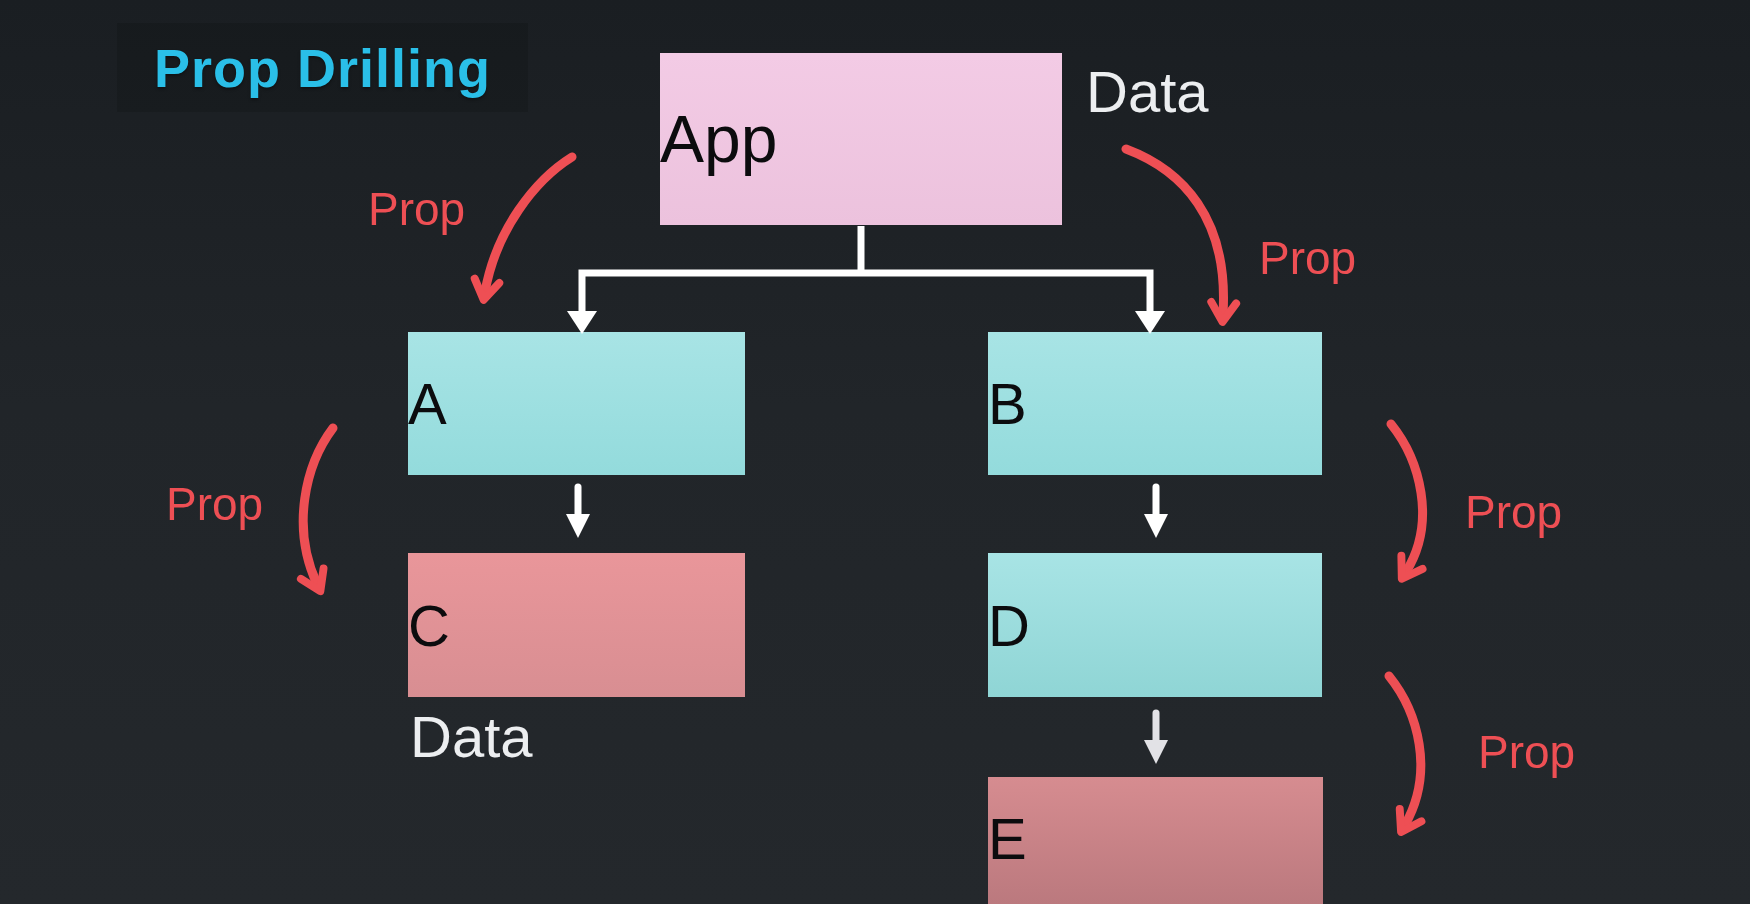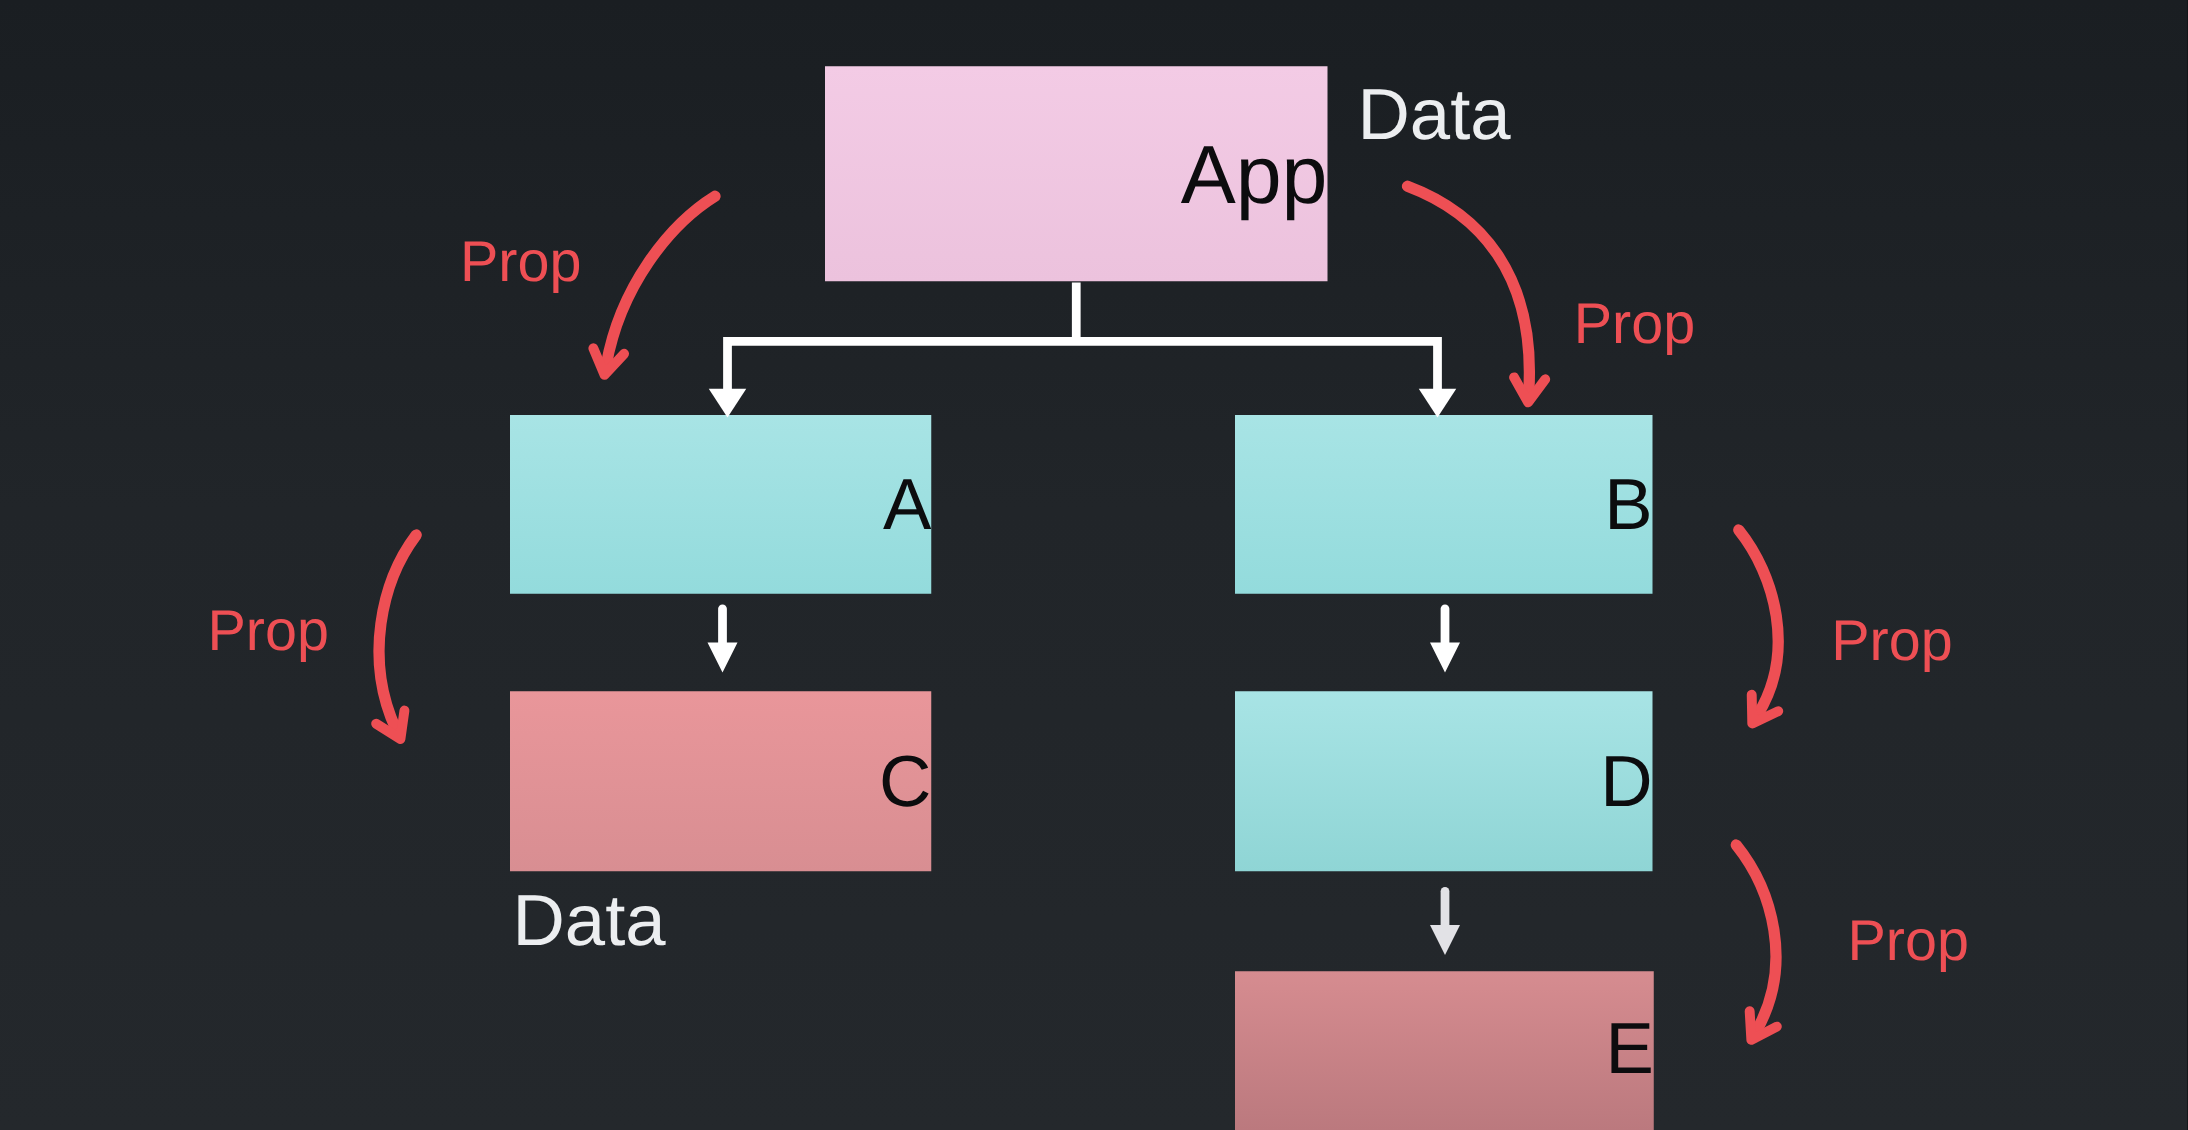--- a/index.html
+++ b/index.html
@@ -11,21 +11,21 @@
   .title-panel{
     position:absolute;left:117px;top:23px;width:411px;height:89px;
     background:var(--title-panel);
     display:flex;align-items:center;justify-content:center;
   }
   .title-text{
     color:var(--title-cyan);font-size:54px;font-weight:600;letter-spacing:1px;
     text-shadow:0 2px 3px rgba(0,0,0,.35);white-space:nowrap;
   }
   .node{
-    position:absolute;display:flex;align-items:center;justify-content:flex-end;
+    position:absolute;display:flex;align-items:center;justify-content:flex-start;
     color:var(--node-text);
   }
   .node span{font-size:58px;font-weight:400;}
   .node-app{left:660px;top:53px;width:402px;height:172px;
     background:linear-gradient(180deg,var(--node-pink-1),var(--node-pink-2));}
   .node-app span{font-size:66px;}
   .node-a{left:408px;top:332px;width:337px;height:143px;
     background:linear-gradient(180deg,var(--node-teal-1),var(--node-teal-2));}
   .node-b{left:988px;top:332px;width:334px;height:143px;
     background:linear-gradient(180deg,var(--node-teal-1),var(--node-teal-2));}
@@ -58,20 +58,23 @@
   .mini-dim{stroke:var(--connector-dim);}
   .mini-dim-head{fill:var(--connector-dim);}
   .red-arrow{stroke:var(--prop-red);stroke-width:9;fill:none;stroke-linecap:round;}
   .red-head{stroke:var(--prop-red);fill:none;stroke-linecap:round;stroke-linejoin:round;}
 </style>
 </head>
 <body>
 
 <div class="stage">
 
+  <div class="title-panel">
+    <div class="title-text">Prop Drilling</div>
+  </div>
 
   <div class="node node-app">
     <span>App</span>
   </div>
   <div class="node node-a">
     <span>A</span>
   </div>
   <div class="node node-b">
     <span>B</span>
   </div>

